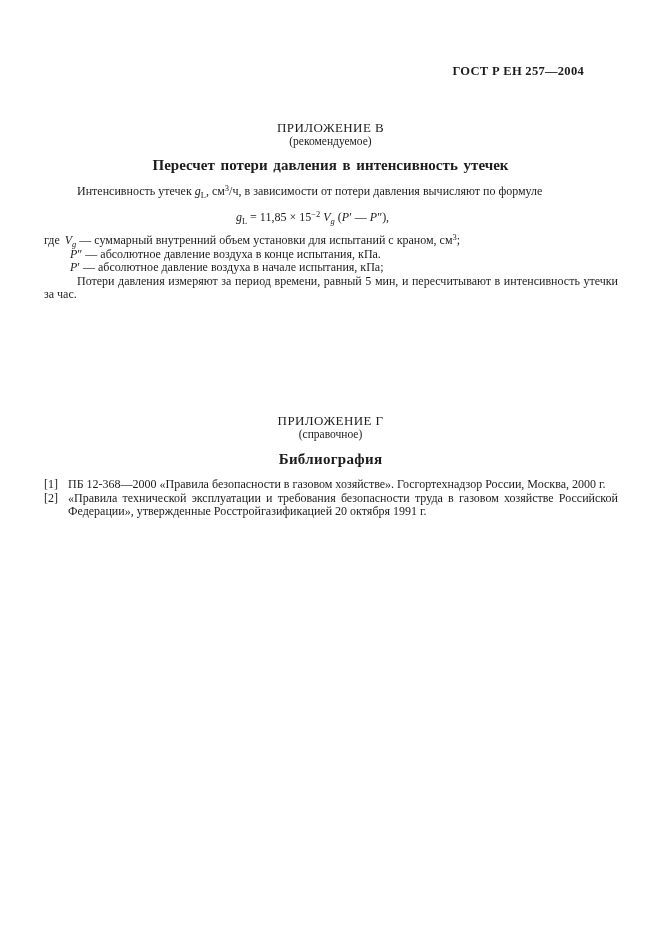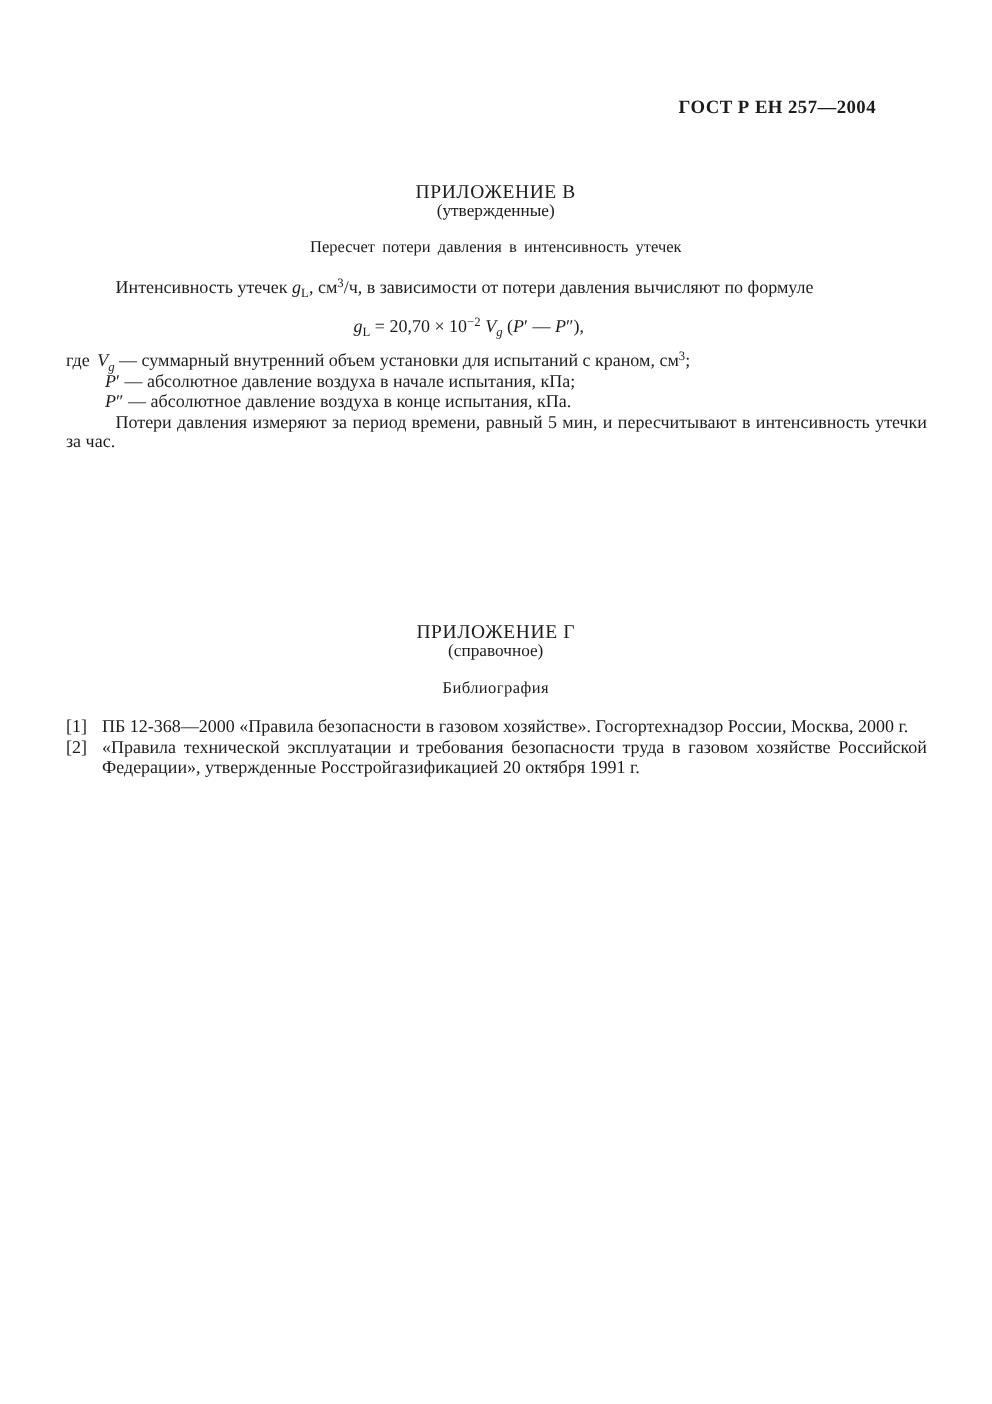--- a/index.html
+++ b/index.html
@@ -41,22 +41,22 @@
     letter-spacing: 0.4px;
   }
   .appx-type {
     font-size: 11.5px;
   }
   .section-heading {
     position: absolute;
     left: 44px;
     right: 44px;
     text-align: center;
-    font-weight: normal;
-    font-size: 11px;
+    font-weight: bold;
+    font-size: 15px;
   }
   .heading-b { top: 159px; word-spacing: 2px; }
   .heading-bib { top: 453px; letter-spacing: 0.3px; }
   .intro-para {
     position: absolute;
     top: 185px;
     left: 44px;
     right: 43px;
     text-indent: 33px;
   }
@@ -126,33 +126,33 @@
 </style>
 </head>
 <body>
 
 <div class="page">
 
   <div class="doc-code">ГОСТ Р ЕН 257—2004</div>
 
   <div class="appx-head appx-head-b">
     <div class="appx-title">ПРИЛОЖЕНИЕ В</div>
-    <div class="appx-type">(утвержденные)</div>
+    <div class="appx-type">(рекомендуемое)</div>
   </div>
 
   <div class="section-heading heading-b">Пересчет потери давления в интенсивность утечек</div>
 
   <div class="intro-para"><span>Интенсивность утечек </span><i class="var">g</i><sub>L</sub><span>, см</span><sup>3</sup><span>/ч, в зависимости от потери давления вычисляют по формуле</span></div>
 
-  <div class="formula-line"><i class="var">g</i><sub>L</sub><span> = 20,70 × 10</span><sup>−2</sup><span>&nbsp;</span><i class="var">V</i><sub><i>g</i></sub><span> (</span><i class="var">P</i><span>′</span><span> — </span><i class="var">P</i><span>″</span><span>),</span></div>
+  <div class="formula-line"><i class="var">g</i><sub>L</sub><span> = 11,85 × 15</span><sup>−2</sup><span>&nbsp;</span><i class="var">V</i><sub><i>g</i></sub><span> (</span><i class="var">P</i><span>′</span><span> — </span><i class="var">P</i><span>″</span><span>),</span></div>
 
   <div class="defs">
     <div class="def-line"><span class="where-label">где</span><i class="var">V</i><sub><i>g</i></sub><span> — </span><span>суммарный внутренний объем установки для испытаний с краном, см</span><sup>3</sup><span>;</span></div>
+    <div class="def-line def-indent"><i class="var">P</i><span>″</span><span> — </span><span>абсолютное давление воздуха в конце испытания, кПа.</span></div>
     <div class="def-line def-indent"><i class="var">P</i><span>′</span><span> — </span><span>абсолютное давление воздуха в начале испытания, кПа;</span></div>
-    <div class="def-line def-indent"><i class="var">P</i><span>″</span><span> — </span><span>абсолютное давление воздуха в конце испытания, кПа.</span></div>
   </div>
 
   <div class="note-para">Потери давления измеряют за период времени, равный 5 мин, и пересчитывают в интенсивность утечки за час.</div>
 
   <div class="appx-head appx-head-g">
     <div class="appx-title">ПРИЛОЖЕНИЕ Г</div>
     <div class="appx-type">(справочное)</div>
   </div>
 
   <div class="section-heading heading-bib">Библиография</div>

